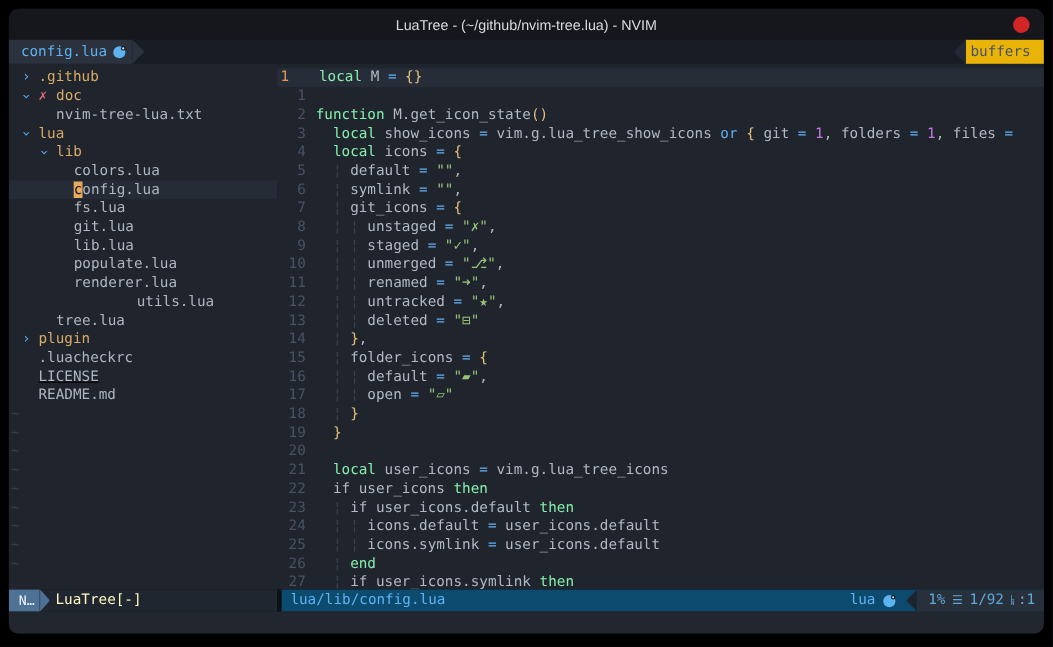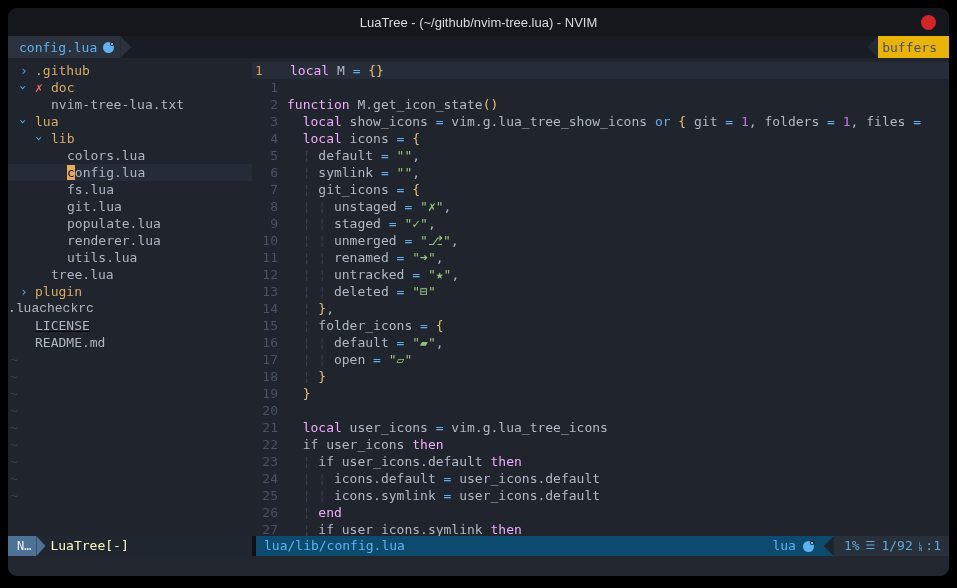--- a/index.html
+++ b/index.html
@@ -35,21 +35,21 @@
   .arrow.open .chev{transform:rotate(90deg)}
   .badge-x{color:#e06c75;width:16px;display:inline-block;flex:none}
   .block-cursor{background:#e8a95f;color:#15191f}
   
   .editor{flex:1;overflow:hidden;padding-top:4px}
   .code-row{height:17px;display:flex;white-space:pre}
   .code-row.cur{background:#272d38}
   .gutter{width:26px;flex:none;text-align:right;color:#495365}
   .code-row.cur .gutter{text-align:left;padding-left:3px;color:#e09a52}
   .code{padding-left:9px;flex:1;overflow:hidden;color:#b1b9c5}
-  .kw{color:#f0abfc}.op{color:#61afef}.br{color:#e5c07b}.st{color:#98c379}
+  .kw{color:#86efac}.op{color:#61afef}.br{color:#e5c07b}.st{color:#98c379}
   .nu{color:#c678dd}.gd{color:#3a4150}.d{color:#b1b9c5}
   
   .statusline{height:20px;display:flex;background:#0d1015;font-size:13px;line-height:20px;flex:none}
   .sl-left{width:244px;flex:none;background:#20262f;display:flex;align-items:stretch}
   .mode-seg{background:#4e7296;color:#eef3f8;padding:0 5px 0 9px;font-size:12px;line-height:20px}
   .mode-arrow{width:9px;background:#4e7296;clip-path:polygon(0 0,100% 50%,0 100%)}
   .sl-file-left{color:#fef9c3;margin-left:5px}
   .sl-gap{width:4px;background:#0d1015;flex:none}
   .sl-right{flex:1;background:#0c4a6e;display:flex;align-items:center;overflow:hidden}
   .sl-file{color:#5fb3f2;padding-left:8px;white-space:pre}
@@ -88,26 +88,27 @@
     <div class="tree" id="tree">
         <div class="tree-row" style="padding-left: 12px;"><span class="arrow closed"><span class="chev">›</span></span><span class="t-dir">.github</span></div>
         <div class="tree-row" style="padding-left: 12px;"><span class="arrow open"><span class="chev">›</span></span><span class="badge-x">✗</span><span class="t-dir">doc</span></div>
         <div class="tree-row" style="padding-left: 43px;"><span class="t-file">nvim-tree-lua.txt</span></div>
         <div class="tree-row" style="padding-left: 12px;"><span class="arrow open"><span class="chev">›</span></span><span class="t-dir">lua</span></div>
         <div class="tree-row" style="padding-left: 28px;"><span class="arrow open"><span class="chev">›</span></span><span class="t-dir">lib</span></div>
         <div class="tree-row" style="padding-left: 59px;"><span class="t-file">colors.lua</span></div>
         <div class="tree-row cursor-row" style="padding-left: 59px;"><span class="t-file"><span class="block-cursor">c</span>onfig.lua</span></div>
         <div class="tree-row" style="padding-left: 59px;"><span class="t-file">fs.lua</span></div>
         <div class="tree-row" style="padding-left: 59px;"><span class="t-file">git.lua</span></div>
+        <div class="tree-row" style="padding-left: 59px;"><span class="t-file">lib.lua</span></div>
         <div class="tree-row" style="padding-left: 59px;"><span class="t-file">populate.lua</span></div>
         <div class="tree-row" style="padding-left: 59px;"><span class="t-file">renderer.lua</span></div>
-        <div class="tree-row" style="padding-left: 59px;"><span class="t-file">utils.lua</span></div>
+        <div class="tree-row" style="padding-left: 59px; justify-content: center;"><span class="t-file">utils.lua</span></div>
         <div class="tree-row" style="padding-left: 43px;"><span class="t-file">tree.lua</span></div>
         <div class="tree-row" style="padding-left: 12px;"><span class="arrow closed"><span class="chev">›</span></span><span class="t-dir">plugin</span></div>
-        <div class="tree-row" style=" font-family: Liberation Mono, monospace;"><span class="t-file">.luacheckrc</span></div>
+        <div class="tree-row" style="padding-left: 27px;"><span class="t-file">.luacheckrc</span></div>
         <div class="tree-row" style="padding-left: 27px; text-decoration: underline;"><span class="t-file">LICENSE</span></div>
         <div class="tree-row" style="padding-left: 27px;"><span class="t-file">README.md</span></div>
         <div class="tree-row"><span class="t-tilde">~</span></div>
         <div class="tree-row"><span class="t-tilde">~</span></div>
         <div class="tree-row"><span class="t-tilde">~</span></div>
         <div class="tree-row"><span class="t-tilde">~</span></div>
         <div class="tree-row"><span class="t-tilde">~</span></div>
         <div class="tree-row"><span class="t-tilde">~</span></div>
         <div class="tree-row"><span class="t-tilde">~</span></div>
         <div class="tree-row"><span class="t-tilde">~</span></div>

